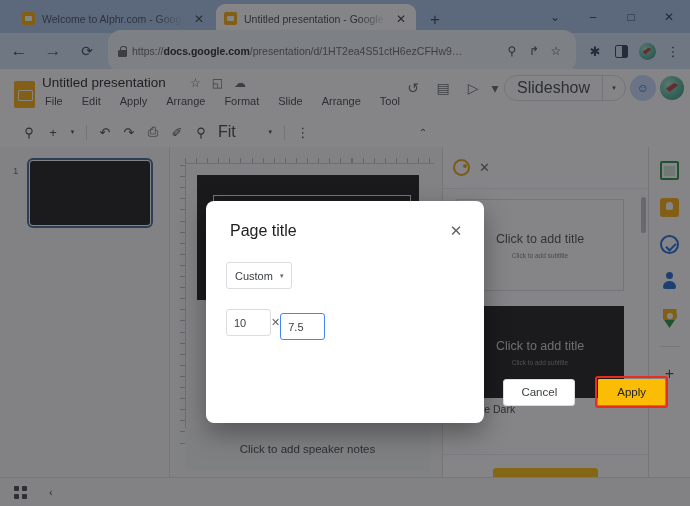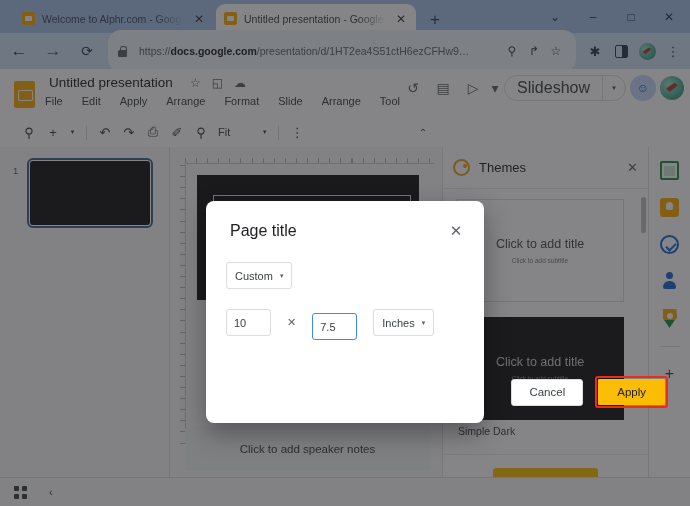--- a/index.html
+++ b/index.html
@@ -73,21 +73,21 @@
     display: flex; align-items: center; justify-content: center;
     color: #2b3b52; font-size: 14px;
   }
   .navicon.back   { font-size: 17px; }
   .navicon.fwd    { font-size: 17px; color: #4a5a73; }
   .navicon.reload { font-size: 14px; }
   .omnibox {
     flex: 1 1 auto; height: 42px; margin: 0 6px 0 6px;
     background: #eef3fb; border-radius: 13px;
     display: flex; align-items: center; padding: 0 10px;
-    gap: 12px; overflow: hidden;
+    gap: 5px; overflow: hidden;
   }
   .lock {
     width: 9px; height: 11px; position: relative; flex: 0 0 auto;
     margin-top: 1px;
   }
   .lock::before {
     content: ""; position: absolute; left: 0; bottom: 0;
     width: 9px; height: 7px; background: #5f6368; border-radius: 1.5px;
   }
   .lock::after {
@@ -146,21 +146,21 @@
   }
   .slides-logo {
     position: absolute; left: 14px; top: 12px;
     width: 21px; height: 27px; background: #f9ab00; border-radius: 2px;
   }
   .slides-logo::after {
     content: ""; position: absolute; left: 4px; top: 9px;
     width: 13px; height: 9px; border: 1.6px solid #fff; border-radius: 1px;
   }
   .doc-title {
-    position: absolute; left: 49px; top: 6px;
+    position: absolute; left: 42px; top: 6px;
     font-size: 13.5px; color: #202124;
   }
   .title-icons {
     position: absolute; left: 190px; top: 7px;
     display: flex; gap: 11px; align-items: center;
     color: #5f6368; font-size: 12px;
   }
   .menu-row {
     position: absolute; left: 45px; top: 26px;
     display: flex; gap: 19px; align-items: center;
@@ -211,21 +211,21 @@
   }
   .tb {
     min-width: 22px; height: 22px;
     display: flex; align-items: center; justify-content: center;
     color: #3c4043; font-size: 13px;
   }
   .tb.sm { font-size: 7px; min-width: 13px; }
   .tb-sep {
     width: 1px; height: 15px; background: #dadce0; margin: 0 5px;
   }
-  .fit-lbl { font-size: 11px; color: #3c4043; padding: 0 4px; }
+  .fit-lbl { font-size: 16px; color: #3c4043; padding: 0 4px; }
   .tb-collapse {
     position: absolute; right: 256px; top: 4px;
     width: 22px; height: 22px;
     display: flex; align-items: center; justify-content: center;
     font-size: 10px; color: #3c4043;
   }
 
   
   .workarea {
     position: absolute; left: 0; top: 78px; width: 690px; height: 359px;
@@ -305,21 +305,21 @@
     width: 4px; height: 4px; border-radius: 50%; background: #e8a20a;
   }
   .themes-title { font-size: 13px; color: #202124; flex: 1 1 auto; }
   .themes-close { font-size: 13px; color: #5f6368; }
   .theme-list {
     position: absolute; left: 0; top: 42px; right: 0; bottom: 52px;
     overflow: hidden;
   }
   .theme-item { padding: 10px 13px 0 13px; }
   .theme-card {
-    width: 168px; height: 103px;
+    width: 168px; height: 92px;
     display: flex; flex-direction: column;
     align-items: center; justify-content: center;
     gap: 6px; overflow: hidden;
   }
   .theme-card.light { background: #fff; border: 1px solid #dadce0; }
   .theme-card.dark  { background: #141414; border: 1px solid #141414; }
   .tc-title { font-size: 12.5px; }
   .tc-sub   { font-size: 6.5px; }
   .theme-card.light .tc-title { color: #4a4a4a; }
   .theme-card.light .tc-sub   { color: #7a7a7a; }
@@ -419,40 +419,40 @@
   .dlg-select {
     position: absolute; left: 226px; top: 262px;
     height: 27px; min-width: 62px;
     border: 1px solid #dadce0; border-radius: 3px; background: #fff;
     display: flex; align-items: center; gap: 7px; padding: 0 8px;
     font-size: 11px; color: #3c4043;
   }
   .dlg-select .caret { font-size: 7px; color: #5f6368; }
   .dim-row {
     position: absolute; left: 226px; top: 305px;
-    display: flex; align-items: center; gap: 16px;
+    display: flex; align-items: center; gap: 0;
   }
   .dim-input {
     width: 45px; height: 27px;
     border: 1px solid #dadce0; border-radius: 3px; background: #fff;
     font-size: 11px; color: #3c4043;
     padding: 0 7px; font-family: inherit;
   }
   .dim-input.focused { border: 1.6px solid #4285f4; margin-top: 8px; }
   .dim-x { font-size: 11px; color: #5f6368; }
   .unit-select {
     height: 27px; min-width: 58px;
     border: 1px solid #dadce0; border-radius: 3px; background: #fff;
     display: flex; align-items: center; gap: 7px; padding: 0 8px;
     font-size: 11px; color: #3c4043;
   }
   .unit-select .caret { font-size: 7px; color: #5f6368; }
   .dlg-actions {
     position: absolute; right: 22px; top: 376px;
-    display: flex; align-items: center; gap: 12px;
+    display: flex; align-items: center; gap: 20px;
   }
   .btn-cancel {
     height: 27px; padding: 0 17px;
     border: 1px solid #dadce0; border-radius: 3px; background: #fff;
     font-size: 11.5px; color: #3c4043; font-family: inherit;
   }
   .btn-apply-wrap {
     border: 2.5px solid #ea2c1f; border-radius: 3px;
     padding: 1px;
   }
@@ -580,21 +580,20 @@
         <div class="slide-canvas">
           <div class="canvas-frame"></div>
         </div>
         <div class="notes-divider"></div>
         <div class="notes-box">Click to add speaker notes</div>
       </div>
 
       <div class="themes-panel">
         <div class="themes-head">
           <div class="palette-ico"></div>
-          <div class="themes-title">Themes</div>
           <div class="themes-close">✕</div>
         </div>
 
         <div class="theme-list">
           <div class="theme-item">
             <div class="theme-card light">
               <div class="tc-title">Click to add title</div>
               <div class="tc-sub">Click to add subtitle</div>
             </div>
             <div class="theme-name"></div>
@@ -646,24 +645,20 @@
 
   <div class="dlg-select">
     <span>Custom</span>
     <span class="caret">▾</span>
   </div>
 
   <div class="dim-row">
     <input class="dim-input" type="text" value="10" style="">
     <span class="dim-x">✕</span>
     <input class="dim-input focused" type="text" value="7.5" style="">
-    <div class="unit-select">
-      <span>Inches</span>
-      <span class="caret">▾</span>
-    </div>
   </div>
 
   <div class="dlg-actions">
     <button class="btn-cancel">Cancel</button>
     <div class="btn-apply-wrap">
       <button class="btn-apply">Apply</button>
     </div>
   </div>
 
 </div>

